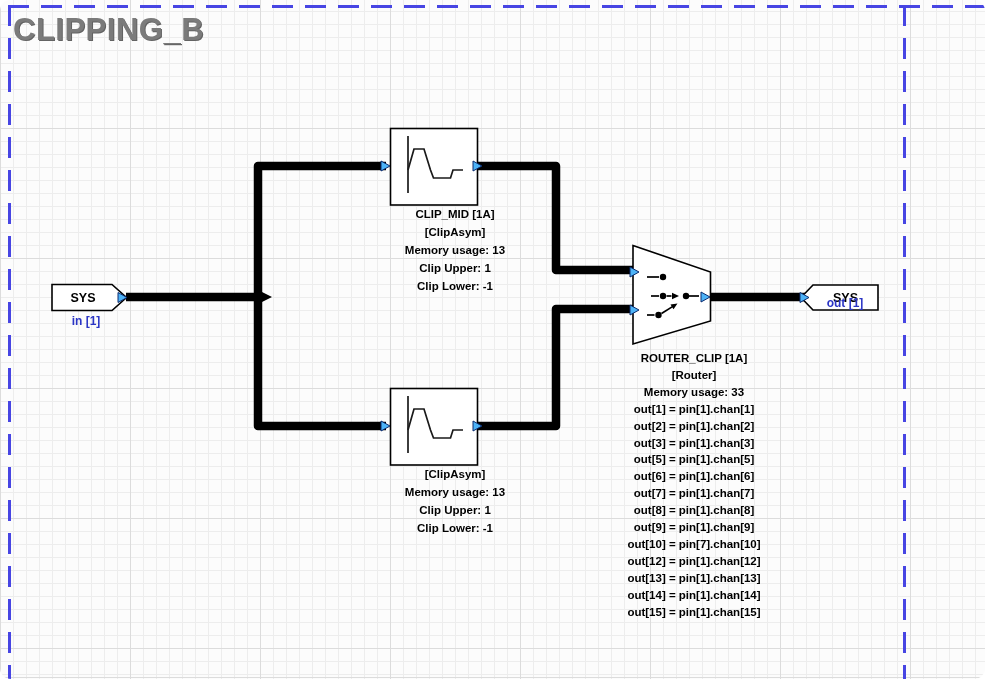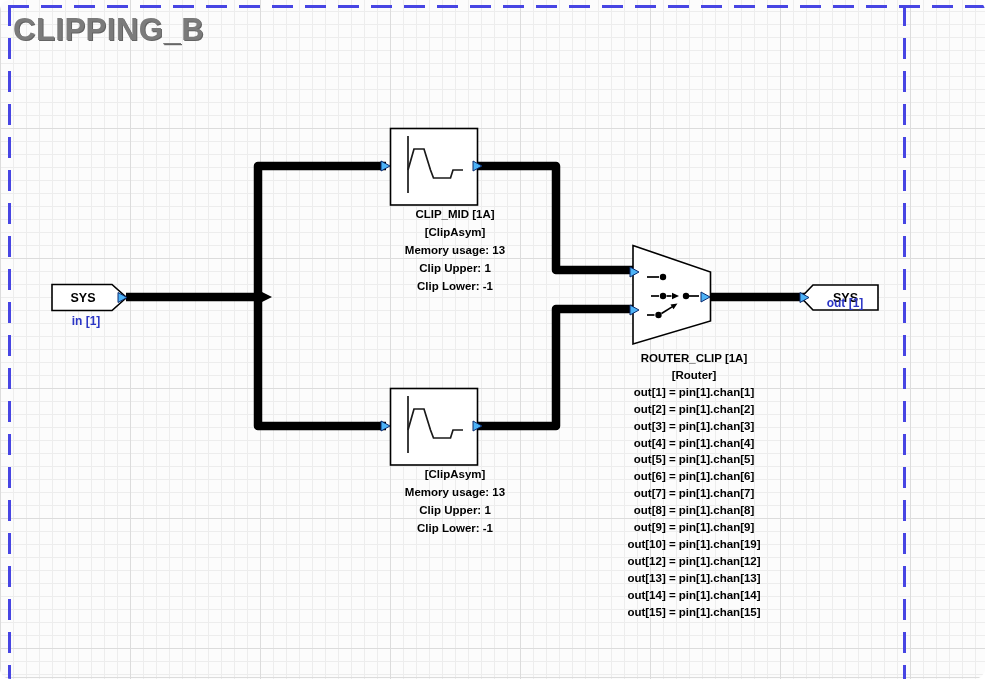--- a/index.html
+++ b/index.html
@@ -113,30 +113,30 @@
   <div class="lbl stack" style="left:353px;top:465px;width:160px;">
       <div class="label-line">[ClipAsym]</div>
       <div class="label-line">Memory usage: 13</div>
       <div class="label-line">Clip Upper: 1</div>
       <div class="label-line">Clip Lower: -1</div>
     </div>
 
   <div class="lbl stack tight" style="left:577px;top:350px;width:190px;">
       <div class="label-line">ROUTER_CLIP [1A]</div>
       <div class="label-line">[Router]</div>
+      <div class="label-line">Memory usage: 33</div>
       <div class="label-line">out[1] = pin[1].chan[1]</div>
       <div class="label-line">out[2] = pin[1].chan[2]</div>
       <div class="label-line">out[3] = pin[1].chan[3]</div>
-      <div class="label-line">out[4] = pin[1].chan[4]</div>
       <div class="label-line">out[5] = pin[1].chan[5]</div>
       <div class="label-line">out[6] = pin[1].chan[6]</div>
       <div class="label-line">out[7] = pin[1].chan[7]</div>
       <div class="label-line">out[8] = pin[1].chan[8]</div>
       <div class="label-line">out[9] = pin[1].chan[9]</div>
-      <div class="label-line">out[10] = pin[1].chan[19]</div>
+      <div class="label-line">out[10] = pin[7].chan[10]</div>
       <div class="label-line">out[12] = pin[1].chan[12]</div>
       <div class="label-line">out[13] = pin[1].chan[13]</div>
       <div class="label-line">out[14] = pin[1].chan[14]</div>
       <div class="label-line">out[15] = pin[1].chan[15]</div>
     </div>
 
   <div class="lbl blk-name" style="left:813px;top:291px;width:65px;">SYS</div>
   <div class="lbl port-lbl" style="left:805px;top:296px;width:80px;">out [1]</div>
 
 </div>

